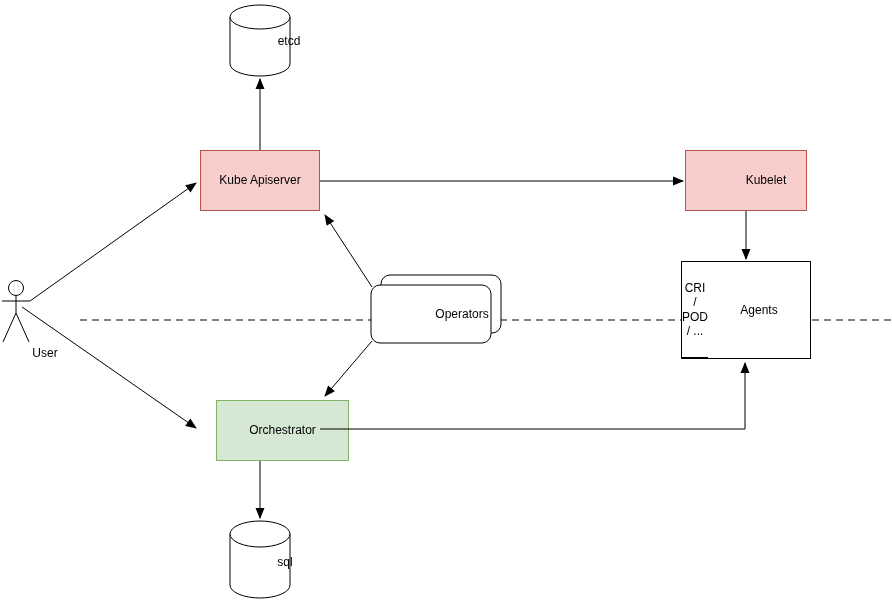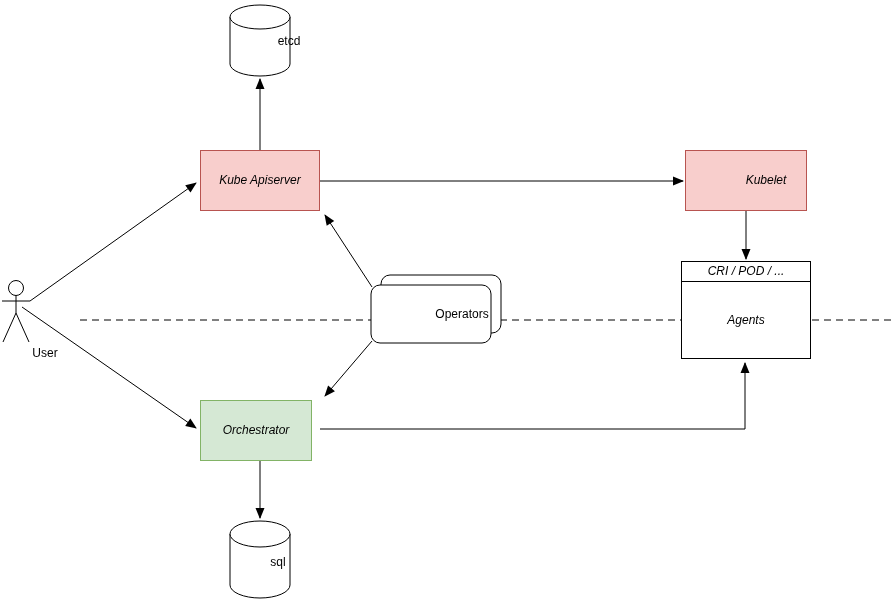--- a/index.html
+++ b/index.html
@@ -10,39 +10,39 @@
   }
   svg.layer { position:absolute; left:0; top:0; width:892px; height:601px; pointer-events:none; }
   #bg-layer   { z-index:0; }
   #box-layer  { position:absolute; left:0; top:0; width:892px; height:601px; z-index:1; }
   #shape-layer{ z-index:2; }
   #label-layer{ position:absolute; left:0; top:0; width:892px; height:601px; z-index:3; pointer-events:none; }
 
   .box {
     position:absolute; box-sizing:border-box;
     display:flex; align-items:center; justify-content:center;
-    text-align:center; line-height:1.2;font-style:italic;
+    text-align:center; line-height:1.2;
   }
   .box.red   { background:#f8cecc; border:1px solid #b85450; }
   .box.green { background:#d5e8d4; border:1px solid #82b366; }
   .box.plain { background:#ffffff; border:1px solid #000000; }
 
   #kube-apiserver { left:200px; top:150px; width:120px; height:61px; }
   #kubelet        { left:685px; top:150px; width:122px; height:61px;padding-left:40px; }
-  #orchestrator   { left:200px; top:400px; width:112px; height:61px; }
+  #orchestrator   { left:216px; top:400px; width:133px; height:61px; }
 
-  #agent-stack { left:681px; top:261px; width:130px; height:98px; flex-direction:column; align-items:stretch; padding:0; }
+  #agent-stack { left:681px; top:261px; width:130px; height:98px; flex-direction:row; align-items:stretch; padding:0; }
   #agent-stack .row { display:flex; align-items:center; justify-content:center; }
   #agent-stack .row-top    { flex:0 0 19px; border-bottom:1px solid #000; }
   #agent-stack .row-middle { flex:1 1 auto; }
   #agent-stack .row-bottom { flex:0 0 19px; border-top:1px solid #000; }
 
   .lbl { position:absolute; text-align:center;margin-left:29px; }
   #lbl-etcd      { left:230px; top:34px;  width:60px; }
-  #lbl-sql       { left:223px; top:555px; width:52px; }
+  #lbl-sql       { left:230px; top:555px; width:52px; }
   #lbl-operators { left:371px; top:307px; width:124px; }
   #lbl-user      { left:-12px; top:346px; width:56px; }
 </style>
 </head>
 <body>
 
 <div id="canvas">
 
   <svg id="bg-layer" class="layer">
     <line x1="80" y1="320" x2="892" y2="320" stroke="#000" stroke-width="1" stroke-dasharray="7,5"></line>

